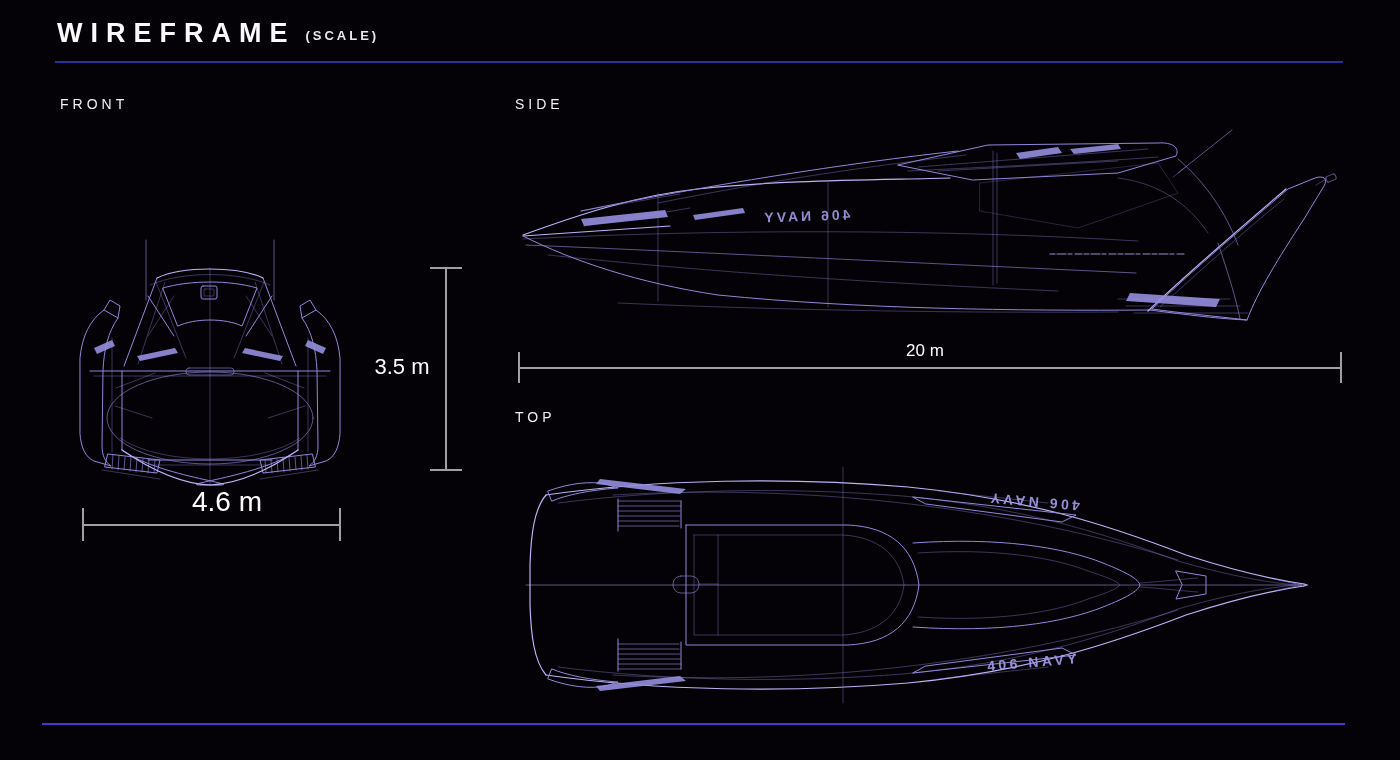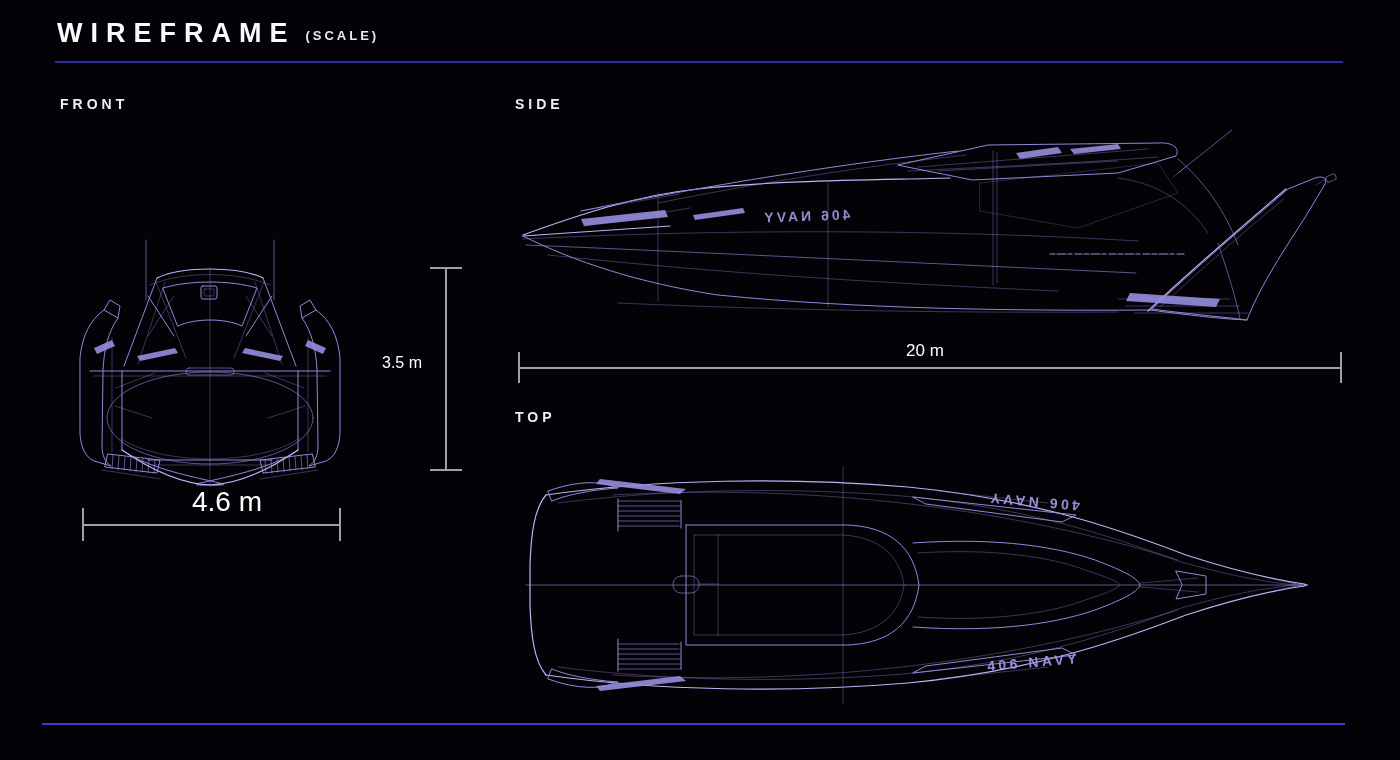--- a/index.html
+++ b/index.html
@@ -6,21 +6,21 @@
   #stage{position:relative;width:1400px;height:760px;background:#050207;overflow:hidden;
          font-family:"Liberation Sans","DejaVu Sans",sans-serif;color:#f2f2f4;border-radius:11px;}
   .abs{position:absolute;}
   
   #title{left:57px;top:18px;font-size:27px;font-weight:bold;letter-spacing:8px;color:#fafafa;}
   #subtitle{font-size:13px;font-weight:bold;letter-spacing:3px;color:#e8e8ea;margin-left:10px;vertical-align:2px;}
   .rule{height:2px;}
   #rule-top{left:55px;top:61px;width:1288px;background:#2e2d9d;}
   #rule-bottom{left:42px;top:723px;width:1303px;background:#4836cf;}
   
-  .view-label{font-size:14px;font-weight:bold;letter-spacing:4px;color:#f0f0f2;}
+  .view-label{font-size:14px;font-weight:normal;letter-spacing:4px;color:#f0f0f2;}
   
   .dim{background:#9fa0a4;}
   .dim-label{color:#fdfdfd;text-align:center;width:100px;}
   
   .wf path,.wf line,.wf ellipse,.wf rect,.wf polygon,.wf polyline{fill:none;stroke:#8f88da;stroke-width:1;stroke-linejoin:round;stroke-linecap:round;}
   .wf .f{opacity:.38;}
   .wf .m{opacity:.62;}
   .wf .b{stroke:#bab4f6;stroke-width:1.2;}
   .wf .fill{fill:#958edf;stroke:none;opacity:.9;}
   .wf text{stroke:none;fill:#9d97e2;font-family:"Liberation Sans",sans-serif;font-weight:bold;}
@@ -88,21 +88,21 @@
       <path d="M62 212 C100 240 200 248 150 247 C100 248 200 240 238 212"></path>
       <path class="b" d="M62 212 C100 238 128 246 150 247 C172 246 200 238 238 212"></path>
       <path d="M88 222 H212"></path>
       <path class="f" d="M92 227 H208"></path>
     </g>
   </svg>
 
   <div class="abs dim" style="left:445px;top:268px;width:1.5px;height:202px;"></div>
   <div class="abs dim" style="left:430px;top:267px;width:32px;height:1.5px;"></div>
   <div class="abs dim" style="left:430px;top:469px;width:32px;height:1.5px;"></div>
-  <div class="abs dim-label" style="left:352px;top:354px;font-size:16px;">3.5 m</div>
+  <div class="abs dim-label" style="left:352px;top:354px;font-size:22px;">3.5 m</div>
 
   <div class="abs dim" style="left:82px;top:524px;width:258px;height:1.5px;"></div>
   <div class="abs dim" style="left:82px;top:508px;width:1.5px;height:33px;"></div>
   <div class="abs dim" style="left:339px;top:508px;width:1.5px;height:33px;"></div>
   <div class="abs dim-label" style="left:177px;top:486px;font-size:28px;">4.6 m</div>
 
   <svg class="abs wf" style="left:518px;top:123px;" width="830" height="212" viewBox="0 0 830 212">
     <defs>
       <pattern id="hexp" width="13.86" height="24" patternUnits="userSpaceOnUse">
         <path style="fill:none;stroke:#8f88da;stroke-width:.8" d="M6.93 -8 L13.86 -4 L13.86 4 L6.93 8 L0 4 L0 -4 Z

